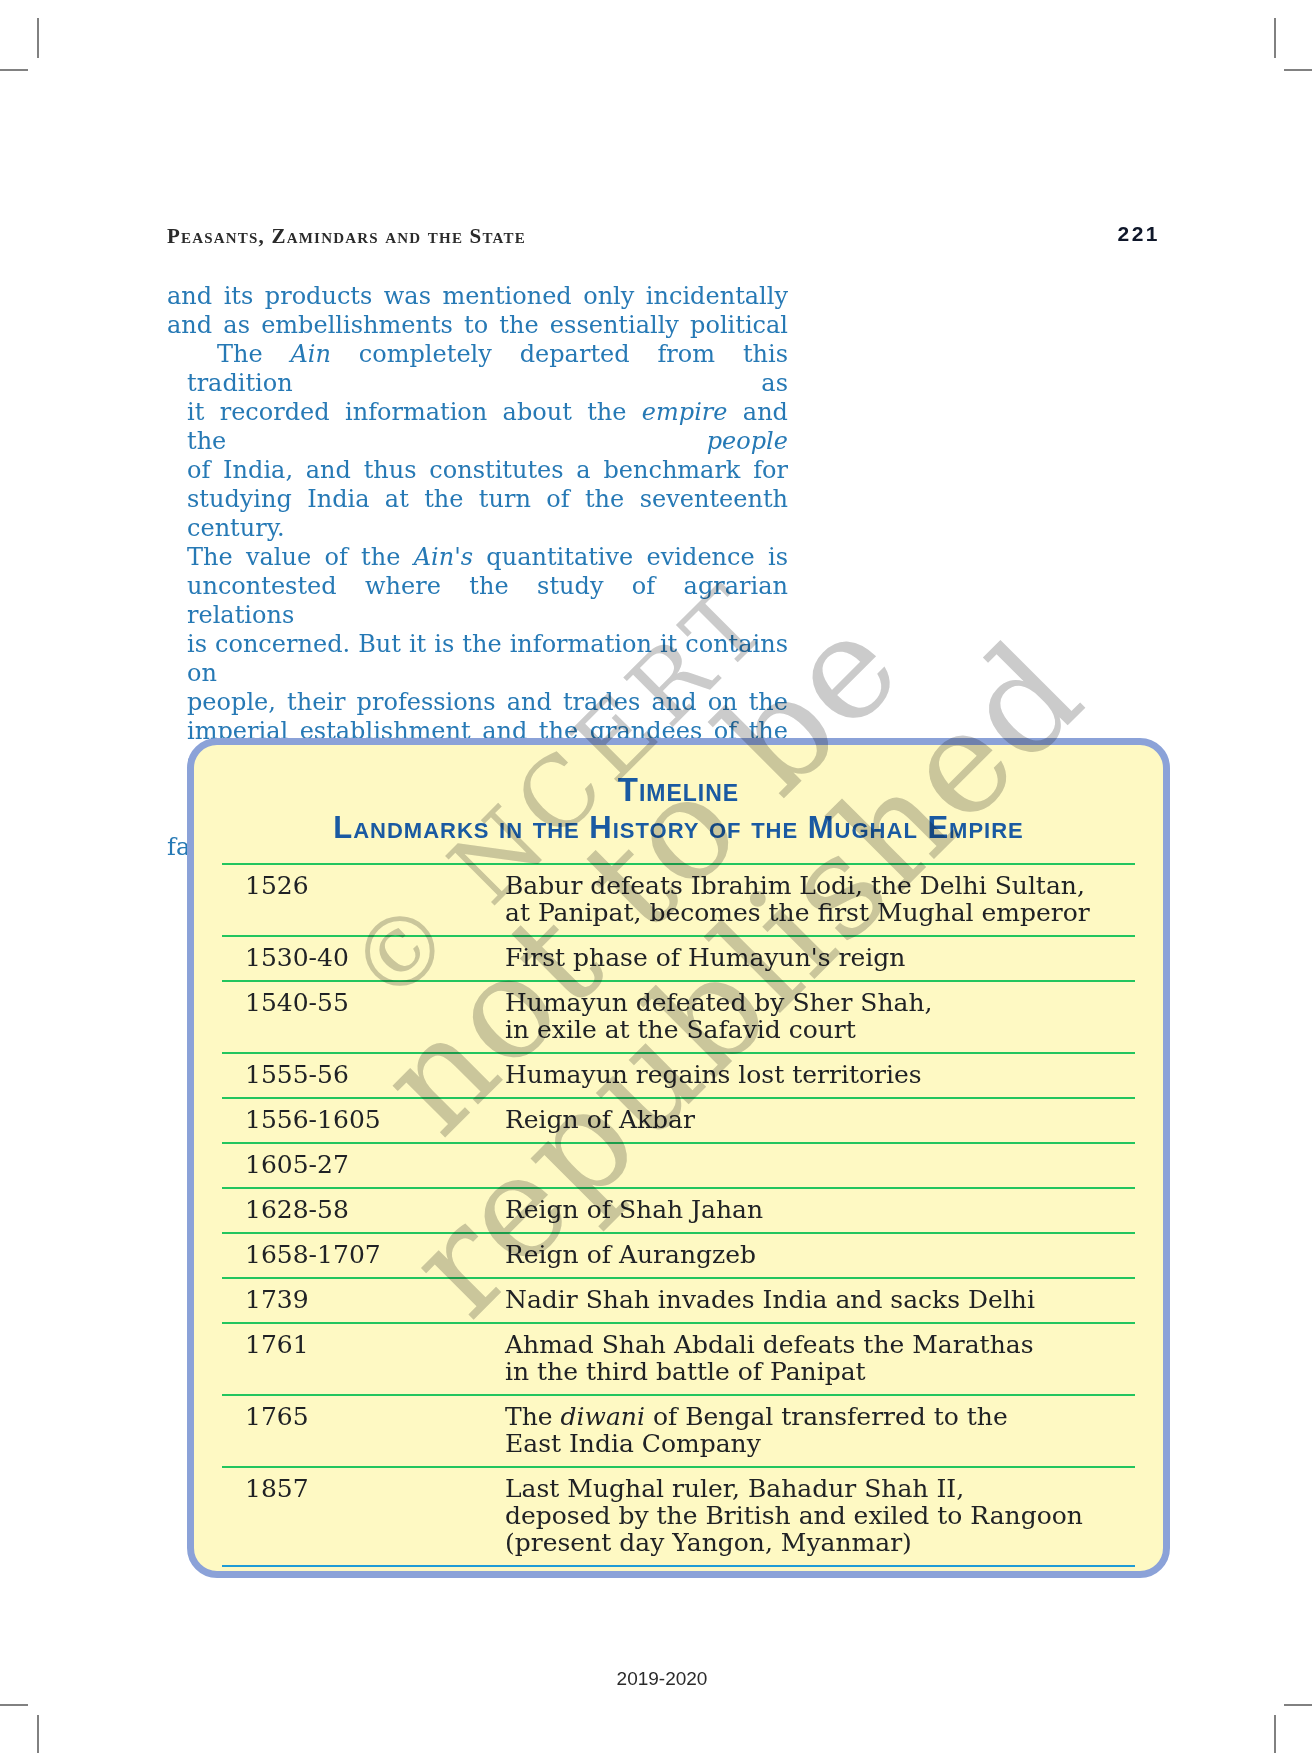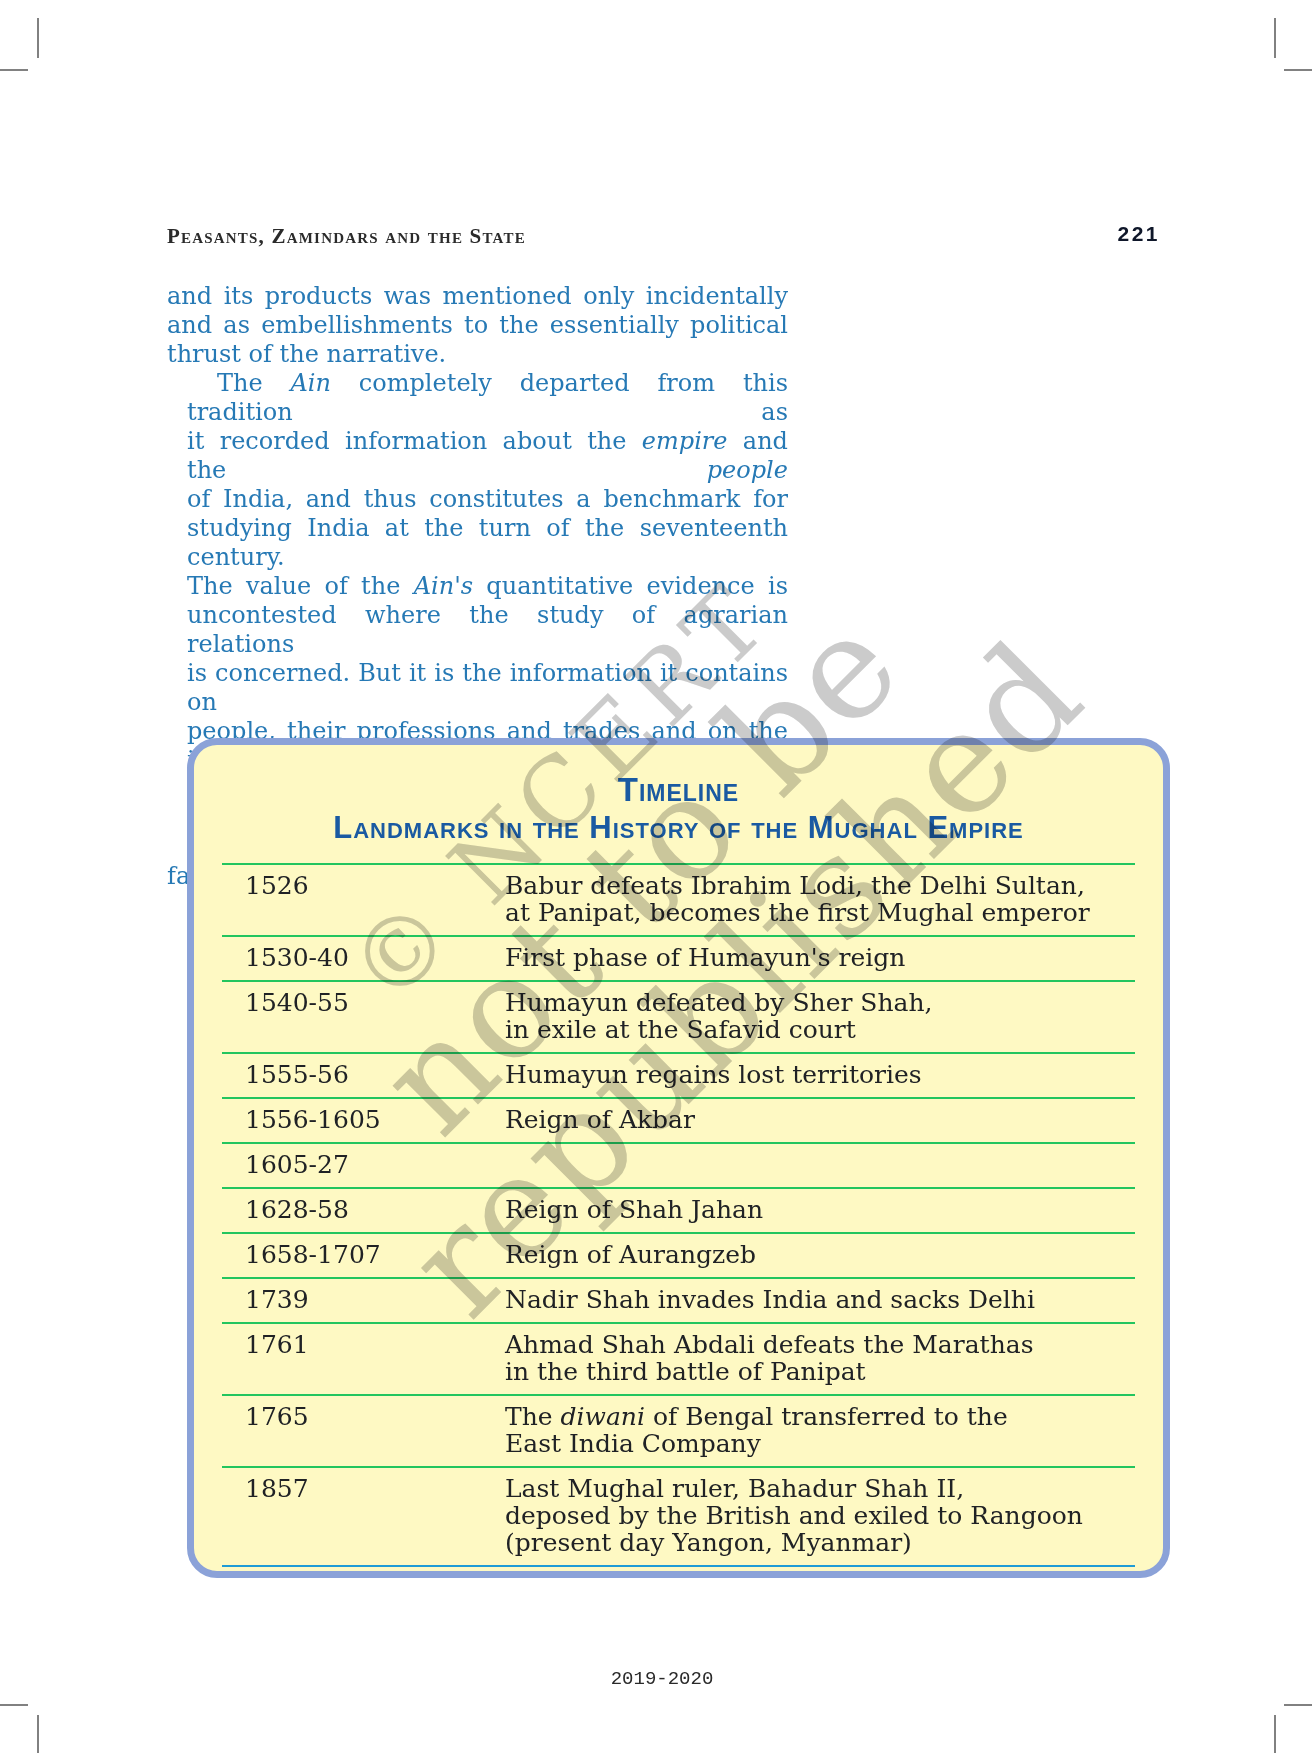--- a/index.html
+++ b/index.html
@@ -91,21 +91,21 @@
     pointer-events:none;
     font-family:"DejaVu Serif", serif;
   }
   .wm-line1{font-size:96px;letter-spacing:8px;line-height:1.1;margin-bottom:-16px;}
   .wm-line2{font-size:142px;letter-spacing:2px;line-height:1.05;}
 
   
   .footer{
     position:absolute;left:12px;right:0;top:1668px;
     text-align:center;
-    font-family:Liberation Mono, monospace;
+    font-family:Liberation Sans, sans-serif;
     font-size:19px;color:#2a2a2a;
   }
 </style>
 </head>
 <body>
 
 <div class="page">
 
   <div class="crop v tl-v"></div>
   <div class="crop h tl-h"></div>
@@ -115,21 +115,20 @@
   <div class="crop h bl-h"></div>
   <div class="crop v br-v"></div>
   <div class="crop h br-h"></div>
 
   <div class="running-head">Peasants, Zamindars and the State</div>
   <div class="page-number">221</div>
 
   <div class="body-col">
     <p class="para-just"><span>and its products was mentioned only incidentally
 and as embellishments to the essentially political</span></p>
-    <p class="para-last"><span>thrust of the narrative.</span></p>
     <p class="para-just indent"><span>The </span><i>Ain</i><span> completely departed from this tradition as
 it recorded information about the </span><i>empire</i><span> and the </span><i>people</i><span>
 of India, and thus constitutes a benchmark for
 studying India at the turn of the seventeenth century.
 The value of the </span><i>Ain's</i><span> quantitative evidence is
 uncontested where the study of agrarian relations
 is concerned. But it is the information it contains on
 people, their professions and trades and on the
 imperial establishment and the grandees of the empire
 which enables historians to reconstruct the social</span></p>

